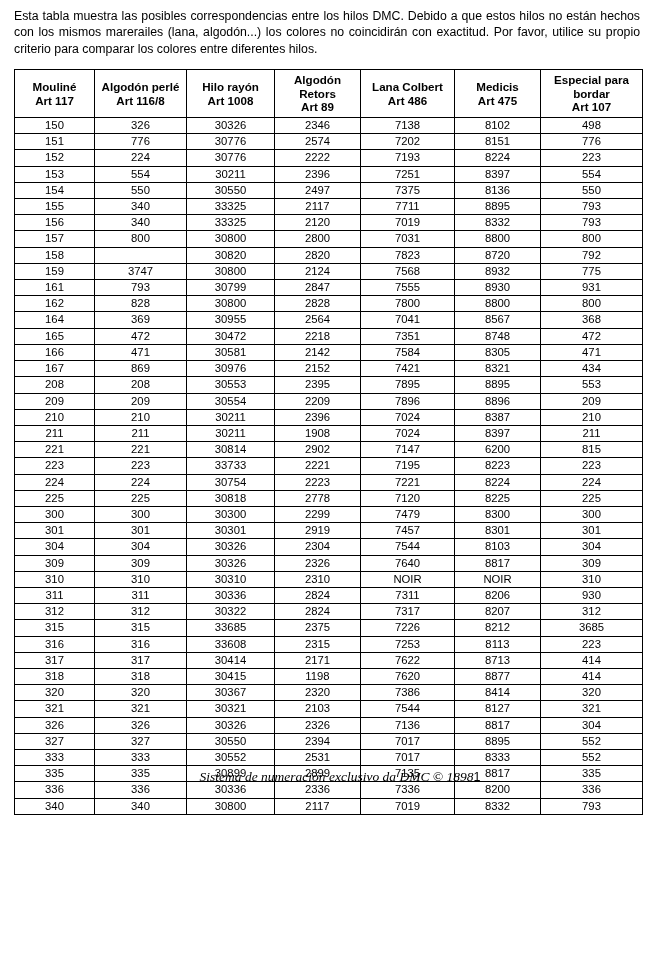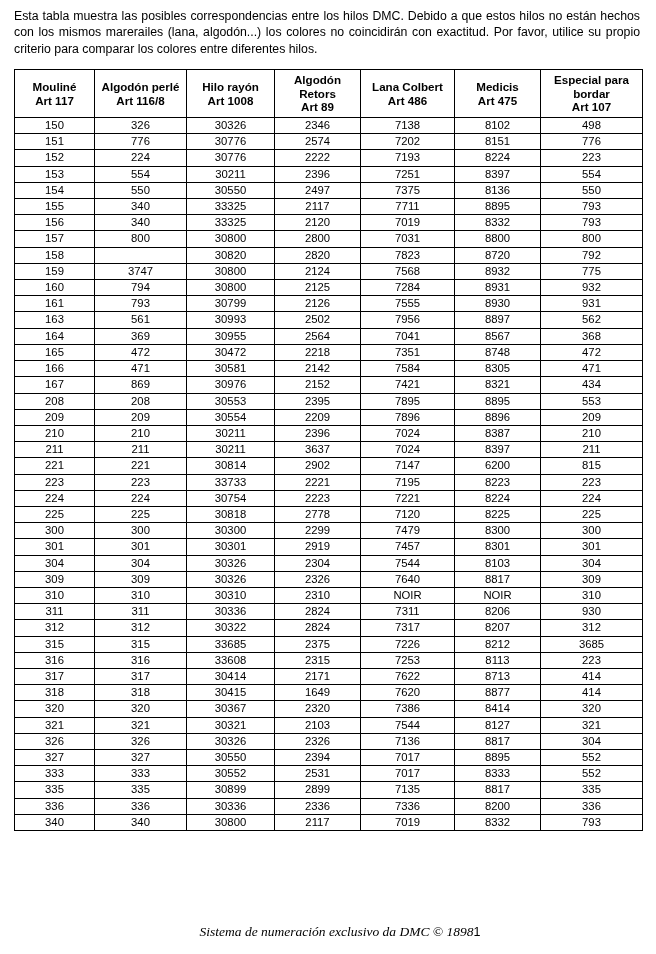--- a/index.html
+++ b/index.html
@@ -9,21 +9,21 @@
   body {
     width: 656px;
     height: 954px;
     background: #ffffff;
     font-family: "Liberation Sans", sans-serif;
     color: #000000;
     overflow: hidden;
   }
   .page {
     width: 656px;
-    height: 954px;
+    height: 799px;
     box-sizing: border-box;
     padding: 8px 14px 0 14px;
     position: relative;
   }
   .intro {
     font-size: 12.3px;
     line-height: 1.33;
     text-align: justify;
     margin: 0 0 12px 0;
     padding-right: 2px;
@@ -212,45 +212,36 @@
         <tr>
           <td>159</td>
           <td>3747</td>
           <td>30800</td>
           <td>2124</td>
           <td>7568</td>
           <td>8932</td>
           <td>775</td>
         </tr>
         <tr>
-          <td>160</td>
-          <td>794</td>
-          <td>30800</td>
-          <td>2125</td>
-          <td>7284</td>
-          <td>8931</td>
-          <td>932</td>
-        </tr>
-        <tr>
           <td>161</td>
           <td>793</td>
           <td>30799</td>
-          <td>2126</td>
+          <td>2847</td>
           <td>7555</td>
           <td>8930</td>
           <td>931</td>
         </tr>
         <tr>
-          <td>163</td>
-          <td>561</td>
-          <td>30993</td>
-          <td>2502</td>
-          <td>7956</td>
-          <td>8897</td>
-          <td>562</td>
+          <td>162</td>
+          <td>828</td>
+          <td>30800</td>
+          <td>2828</td>
+          <td>7800</td>
+          <td>8800</td>
+          <td>800</td>
         </tr>
         <tr>
           <td>164</td>
           <td>369</td>
           <td>30955</td>
           <td>2564</td>
           <td>7041</td>
           <td>8567</td>
           <td>368</td>
         </tr>
@@ -305,21 +296,21 @@
           <td>30211</td>
           <td>2396</td>
           <td>7024</td>
           <td>8387</td>
           <td>210</td>
         </tr>
         <tr>
           <td>211</td>
           <td>211</td>
           <td>30211</td>
-          <td>3637</td>
+          <td>1908</td>
           <td>7024</td>
           <td>8397</td>
           <td>211</td>
         </tr>
         <tr>
           <td>221</td>
           <td>221</td>
           <td>30814</td>
           <td>2902</td>
           <td>7147</td>
@@ -440,21 +431,21 @@
           <td>30414</td>
           <td>2171</td>
           <td>7622</td>
           <td>8713</td>
           <td>414</td>
         </tr>
         <tr>
           <td>318</td>
           <td>318</td>
           <td>30415</td>
-          <td>1649</td>
+          <td>1198</td>
           <td>7620</td>
           <td>8877</td>
           <td>414</td>
         </tr>
         <tr>
           <td>320</td>
           <td>320</td>
           <td>30367</td>
           <td>2320</td>
           <td>7386</td>

